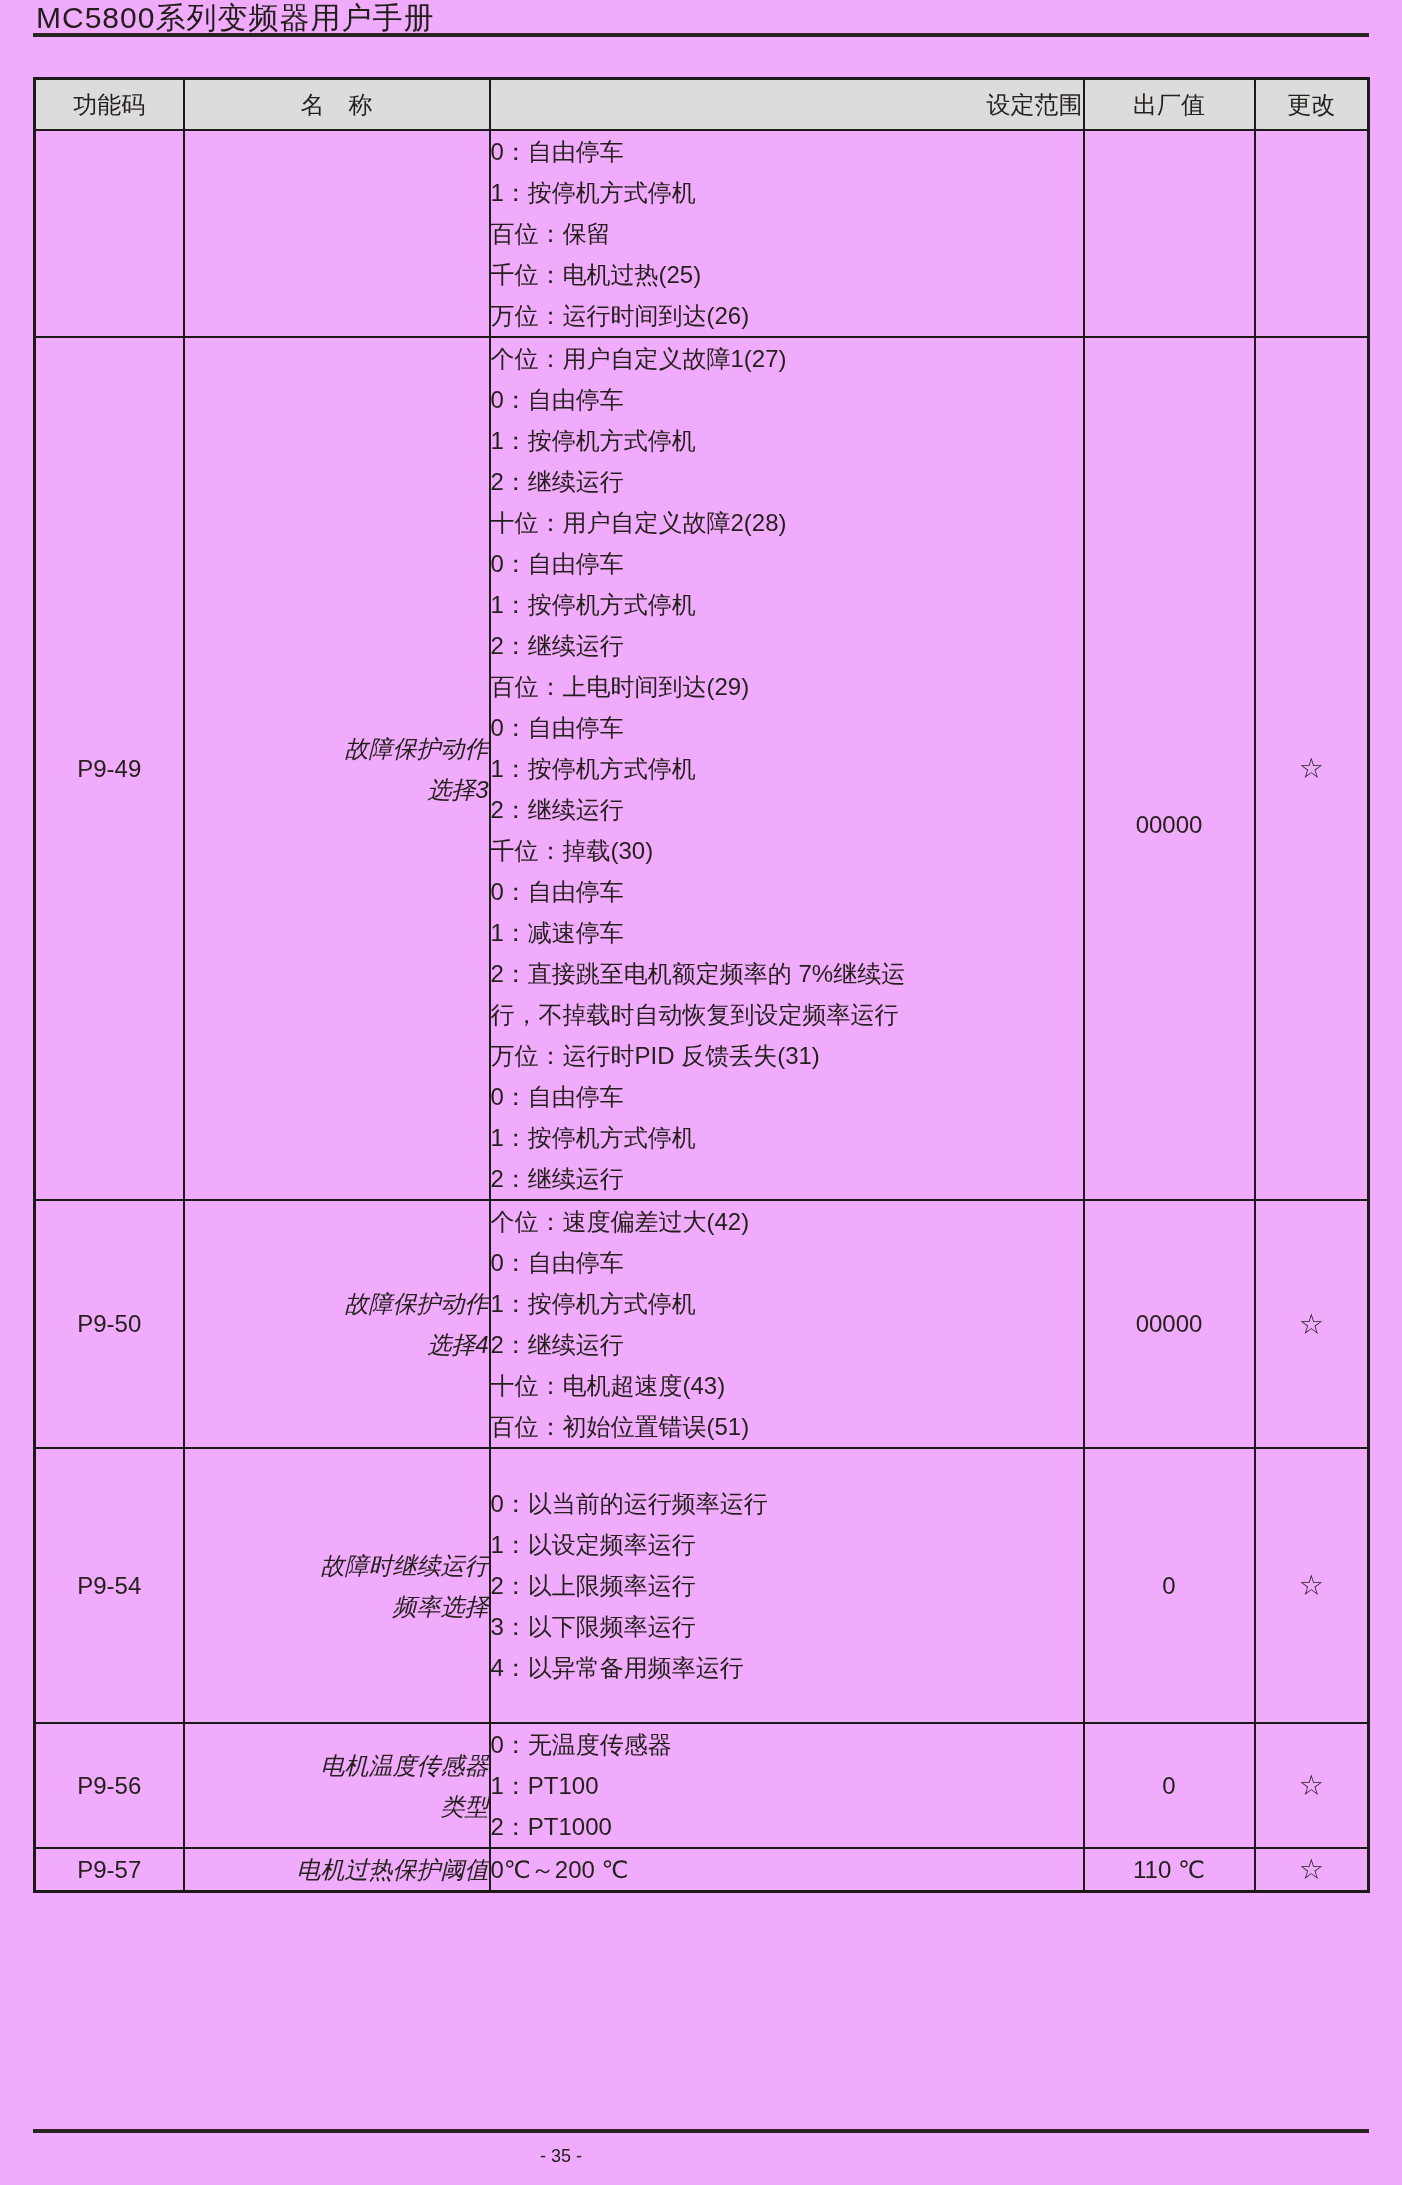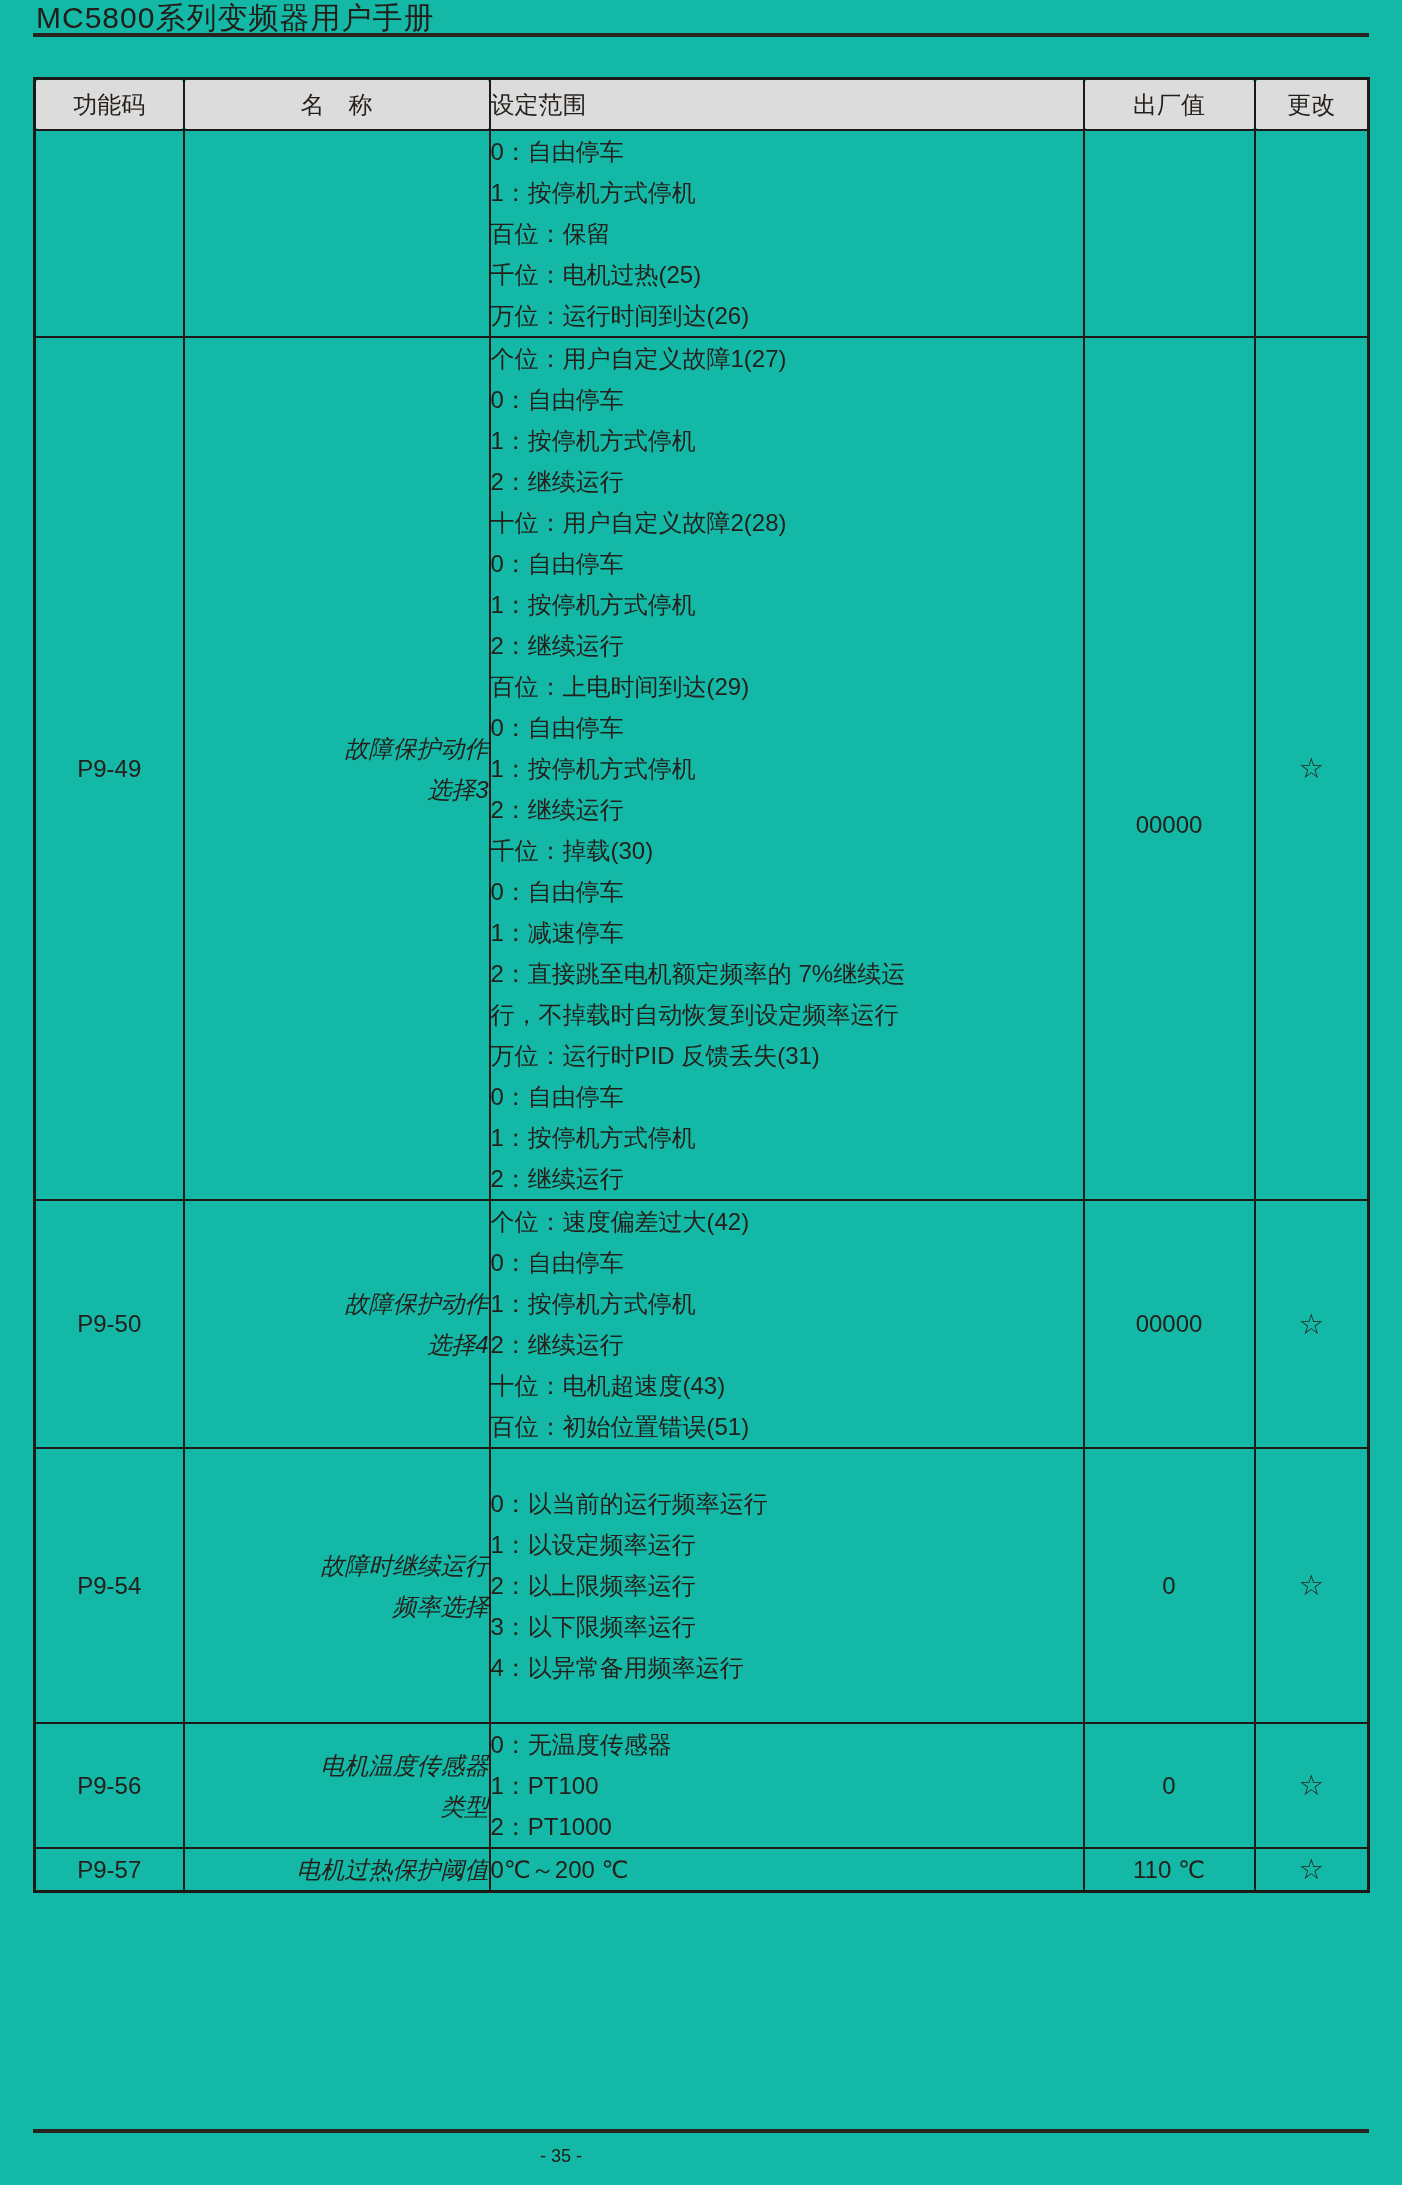--- a/index.html
+++ b/index.html
@@ -1,20 +1,20 @@
 <!DOCTYPE html>
 <html><head>
 <meta charset="utf-8">
 <style>
   html, body { margin: 0; padding: 0; background: #ffffff; }
   #page {
     position: relative;
     width: 1402px;
     height: 2185px;
-    background: #14b8a6;
+    background: #f0abfc;
     font-family: "Liberation Sans", "DejaVu Sans", sans-serif;
     color: #221d18;
     overflow: hidden;
   }
   #doc-title {
     position: absolute;
     left: 36px;
     top: -2px;
     font-size: 30px;
     letter-spacing: 1px;
@@ -45,21 +45,21 @@
     font-weight: normal;
     overflow: hidden;
   }
   #param-table { border: 3px solid #1c1917; }
   #param-table thead th {
     background: #dcdcdc;
     height: 49px;
     font-size: 24px;
   }
   th.h-center { text-align: center; border-radius: 6px; }
-  th.h-left { text-align: left; padding-left: 13px; }
+  th.h-left { text-align: right; padding-left: 13px; }
   td.cell-code { text-align: center; }
   td.cell-name { text-align: right; padding-left: 22px; font-style: italic; }
   td.cell-range { text-align: left; padding-left: 13px; }
   td.cell-default { text-align: center; }
   td.cell-change { text-align: center; font-size: 28px; }
   .line { line-height: 41px; white-space: pre; }
   
   td.offset-down > div { padding-top: 112px; }
   #footer-rule {
     position: absolute;

